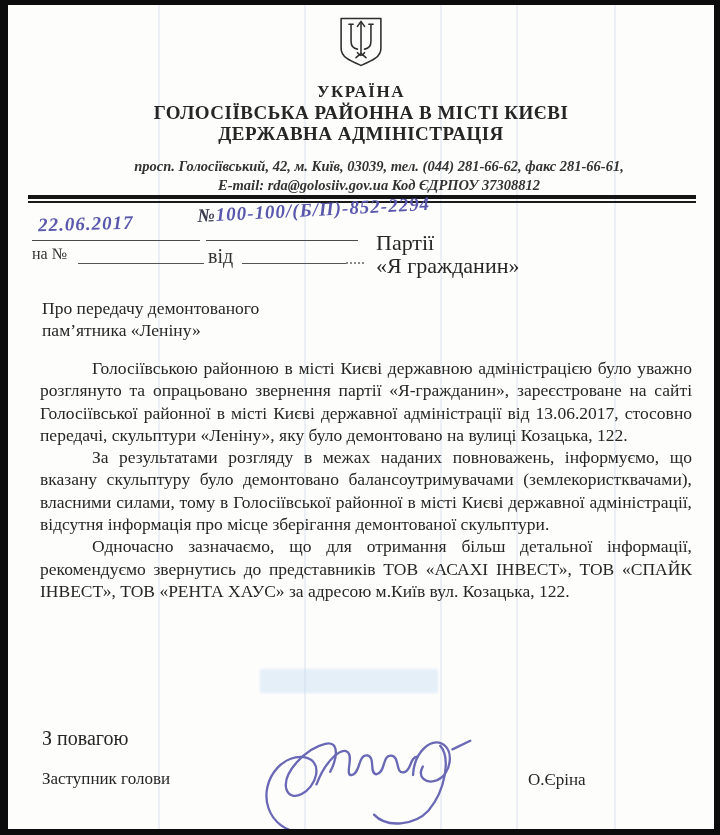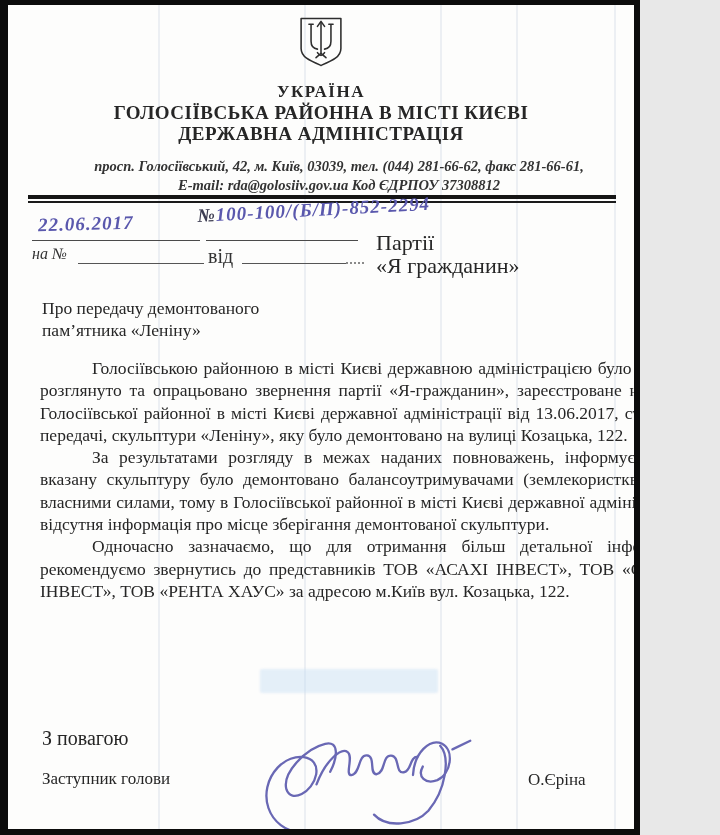--- a/index.html
+++ b/index.html
@@ -1,18 +1,18 @@
 <!DOCTYPE html>
 <html><head>
 <meta charset="utf-8">
 <style>
   html,body{margin:0;padding:0;background:#e8e8e8;}
   *{box-sizing:border-box;}
   .frame{
-    width:640px;height:835px;
+    width:720px;height:835px;
     background:#0c0c0c;
     padding:5px 6px 6px 8px;
     position:relative;
     font-family:"Liberation Serif","DejaVu Serif",serif;
   }
   .page{
     position:relative;width:100%;height:100%;
     background:#fdfdfc;color:#262626;overflow:hidden;
   }
   
@@ -28,21 +28,21 @@
   .rule{position:absolute;left:20px;right:18px;top:190px;height:8px;
         border-top:4px solid #151515;border-bottom:2px solid #1a1a1a;}
 
   .hand{color:#5a58ad;font-style:italic;font-weight:bold;
         font-family:"Liberation Serif","DejaVu Serif",serif;letter-spacing:1px;}
   .ref-date{position:absolute;left:30px;top:208px;font-size:19px;transform:rotate(-1.5deg);}
   .u1{position:absolute;left:24px;top:212px;width:168px;height:24px;border-bottom:1.5px solid #4a4a4a;}
   .ref-num{position:absolute;left:190px;top:200px;font-size:19px;transform:rotate(-3deg);transform-origin:left bottom;white-space:nowrap;}
   .ref-num .no{color:#3d3d52;font-style:italic;}
   .u2{position:absolute;left:198px;top:212px;width:152px;height:24px;border-bottom:1.5px solid #4a4a4a;}
-  .onno{position:absolute;left:24px;top:240px;font-style:italic;font-size:16px;color:#333;}
+  .onno{position:absolute;left:24px;top:240px;font-size:16px;color:#333;}
   .u3{position:absolute;left:70px;top:240px;width:126px;height:19px;border-bottom:1.5px solid #555;}
   .vid{position:absolute;left:200px;top:240px;font-size:20px;color:#333;}
   .u4{position:absolute;left:234px;top:240px;width:104px;height:19px;border-bottom:1.5px solid #555;}
   .u4d{position:absolute;left:338px;top:240px;width:18px;height:19px;border-bottom:2px dotted #8a8a8a;}
 
   .recipient{position:absolute;left:368px;top:226px;font-size:22px;line-height:23px;}
   .subject{position:absolute;left:34px;top:292px;font-size:17.5px;line-height:22px;}
 
   .body-text{position:absolute;left:32px;top:352px;width:652px;
              font-size:17.5px;line-height:22.3px;text-align:justify;}

